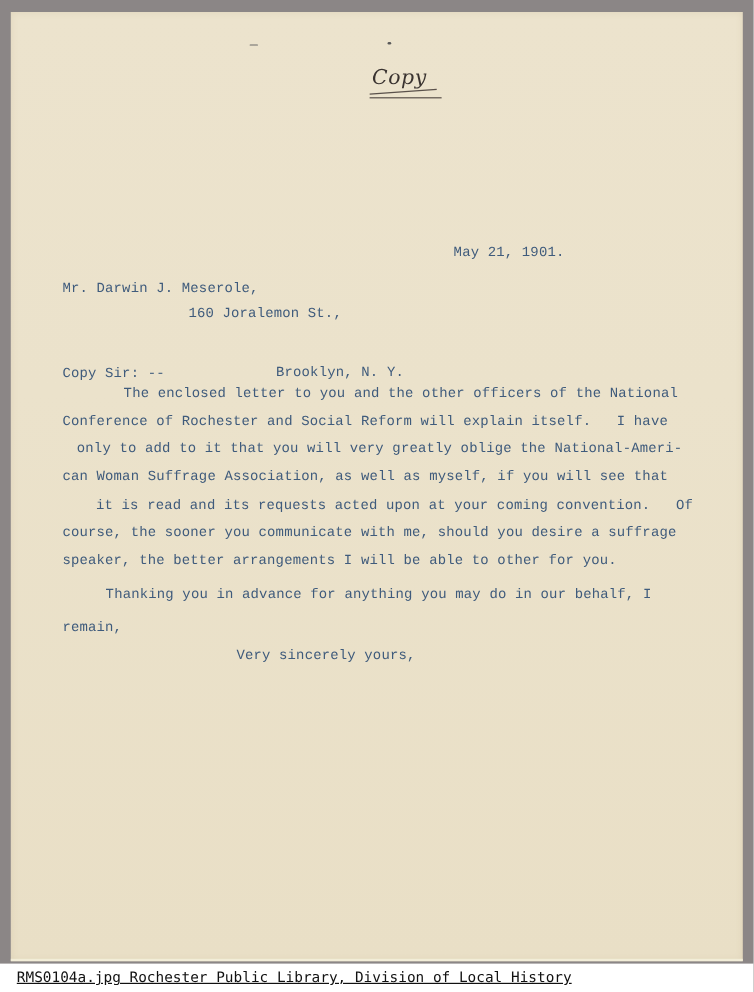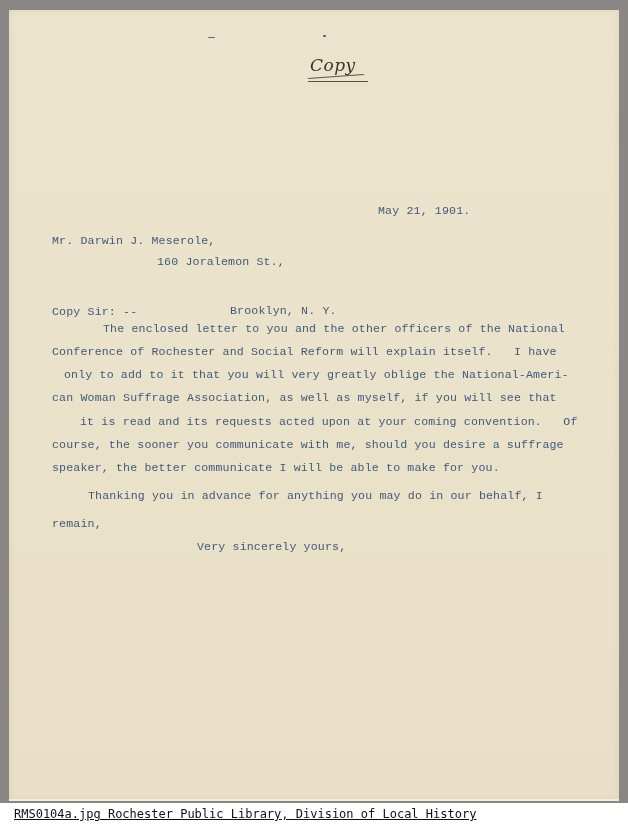--- a/index.html
+++ b/index.html
@@ -112,19 +112,19 @@
 <div class="typed" style="left:230px; top:276px;margin-top:28px;">Brooklyn, N. Y.</div>
 
 <div class="typed" style="left:52px; top:305px;">Copy Sir: --</div>
 
 <div class="typed" style="left:88px; top:322px;margin-left:15px;">The enclosed letter to you and the other officers of the National</div>
 <div class="typed" style="left:52px; top:345px;">Conference of Rochester and Social Reform will explain itself.   I have</div>
 <div class="typed" style="left:64px; top:368px;">only to add to it that you will very greatly oblige the National-Ameri-</div>
 <div class="typed" style="left:52px; top:391px;">can Woman Suffrage Association, as well as myself, if you will see that</div>
 <div class="typed" style="left:52px; top:415px;margin-left:28px;">it is read and its requests acted upon at your coming convention.   Of</div>
 <div class="typed" style="left:52px; top:438px;">course, the sooner you communicate with me, should you desire a suffrage</div>
-<div class="typed" style="left:52px; top:461px;">speaker, the better communicate I will be able to make for you.</div>
+<div class="typed" style="left:52px; top:461px;">speaker, the better arrangements I will be able to other for you.</div>
 <div class="typed" style="left:88px; top:489px;">Thanking you in advance for anything you may do in our behalf, I</div>
 <div class="typed" style="left:52px; top:517px;">remain,</div>
 
 <div class="typed" style="left:197px; top:540px;">Very sincerely yours,</div>
 
 <div class="caption">RMS0104a.jpg Rochester Public Library, Division of Local History</div>
 
 </body></html>

